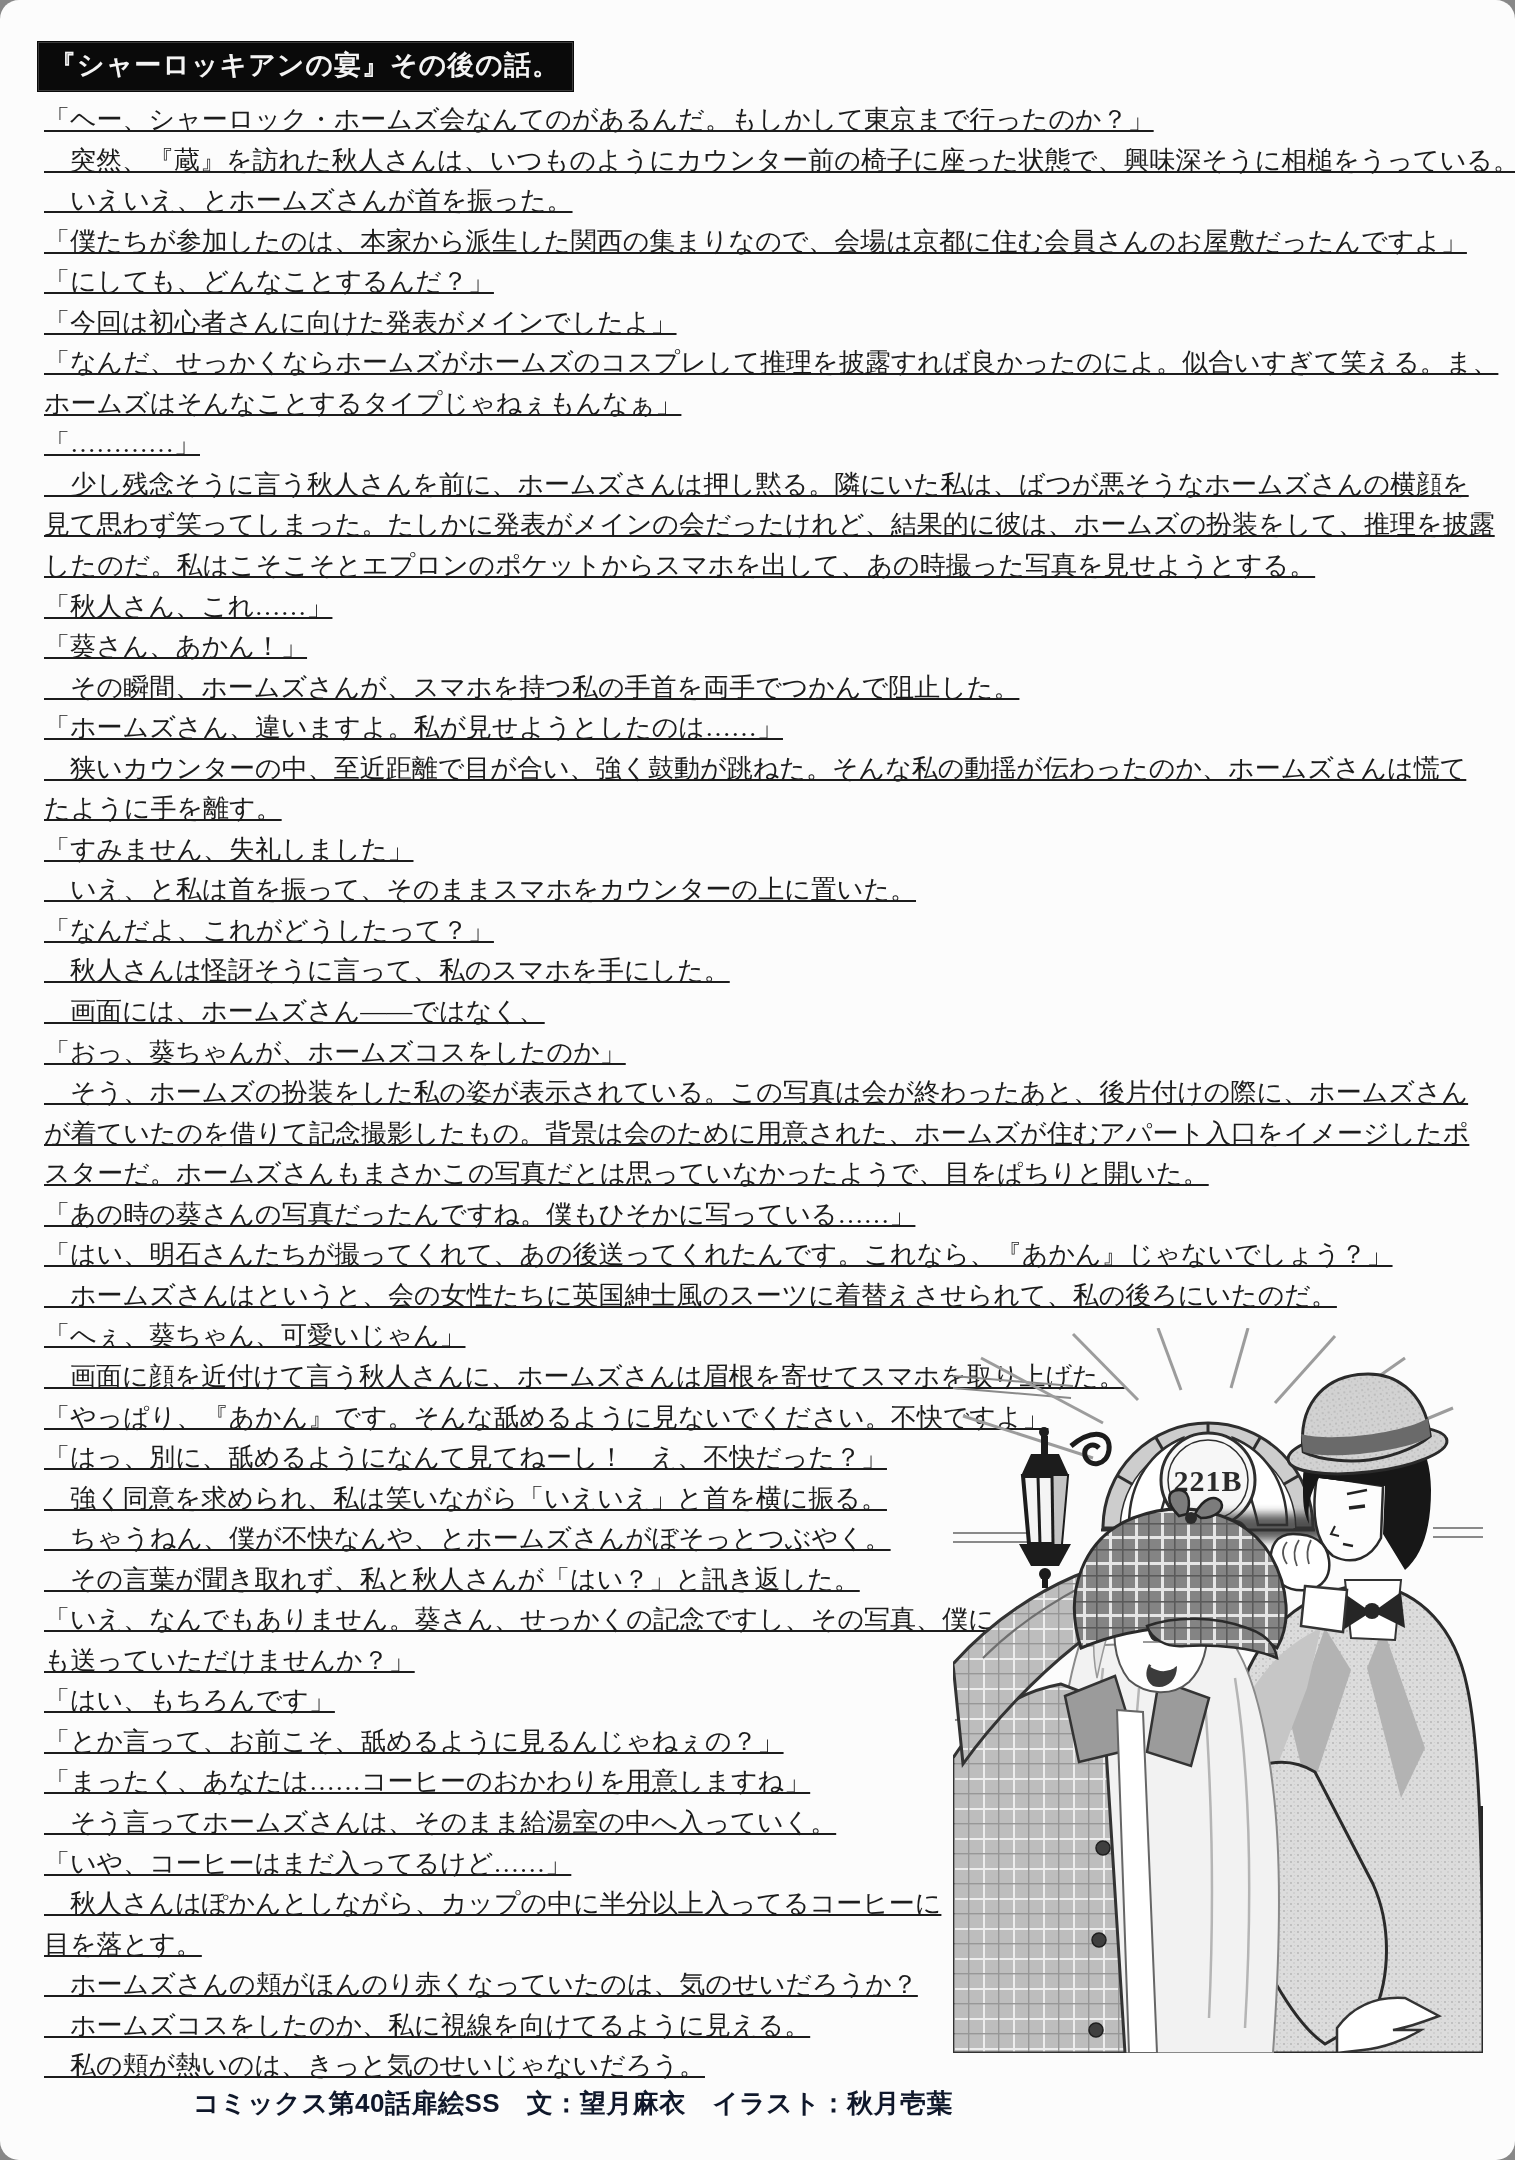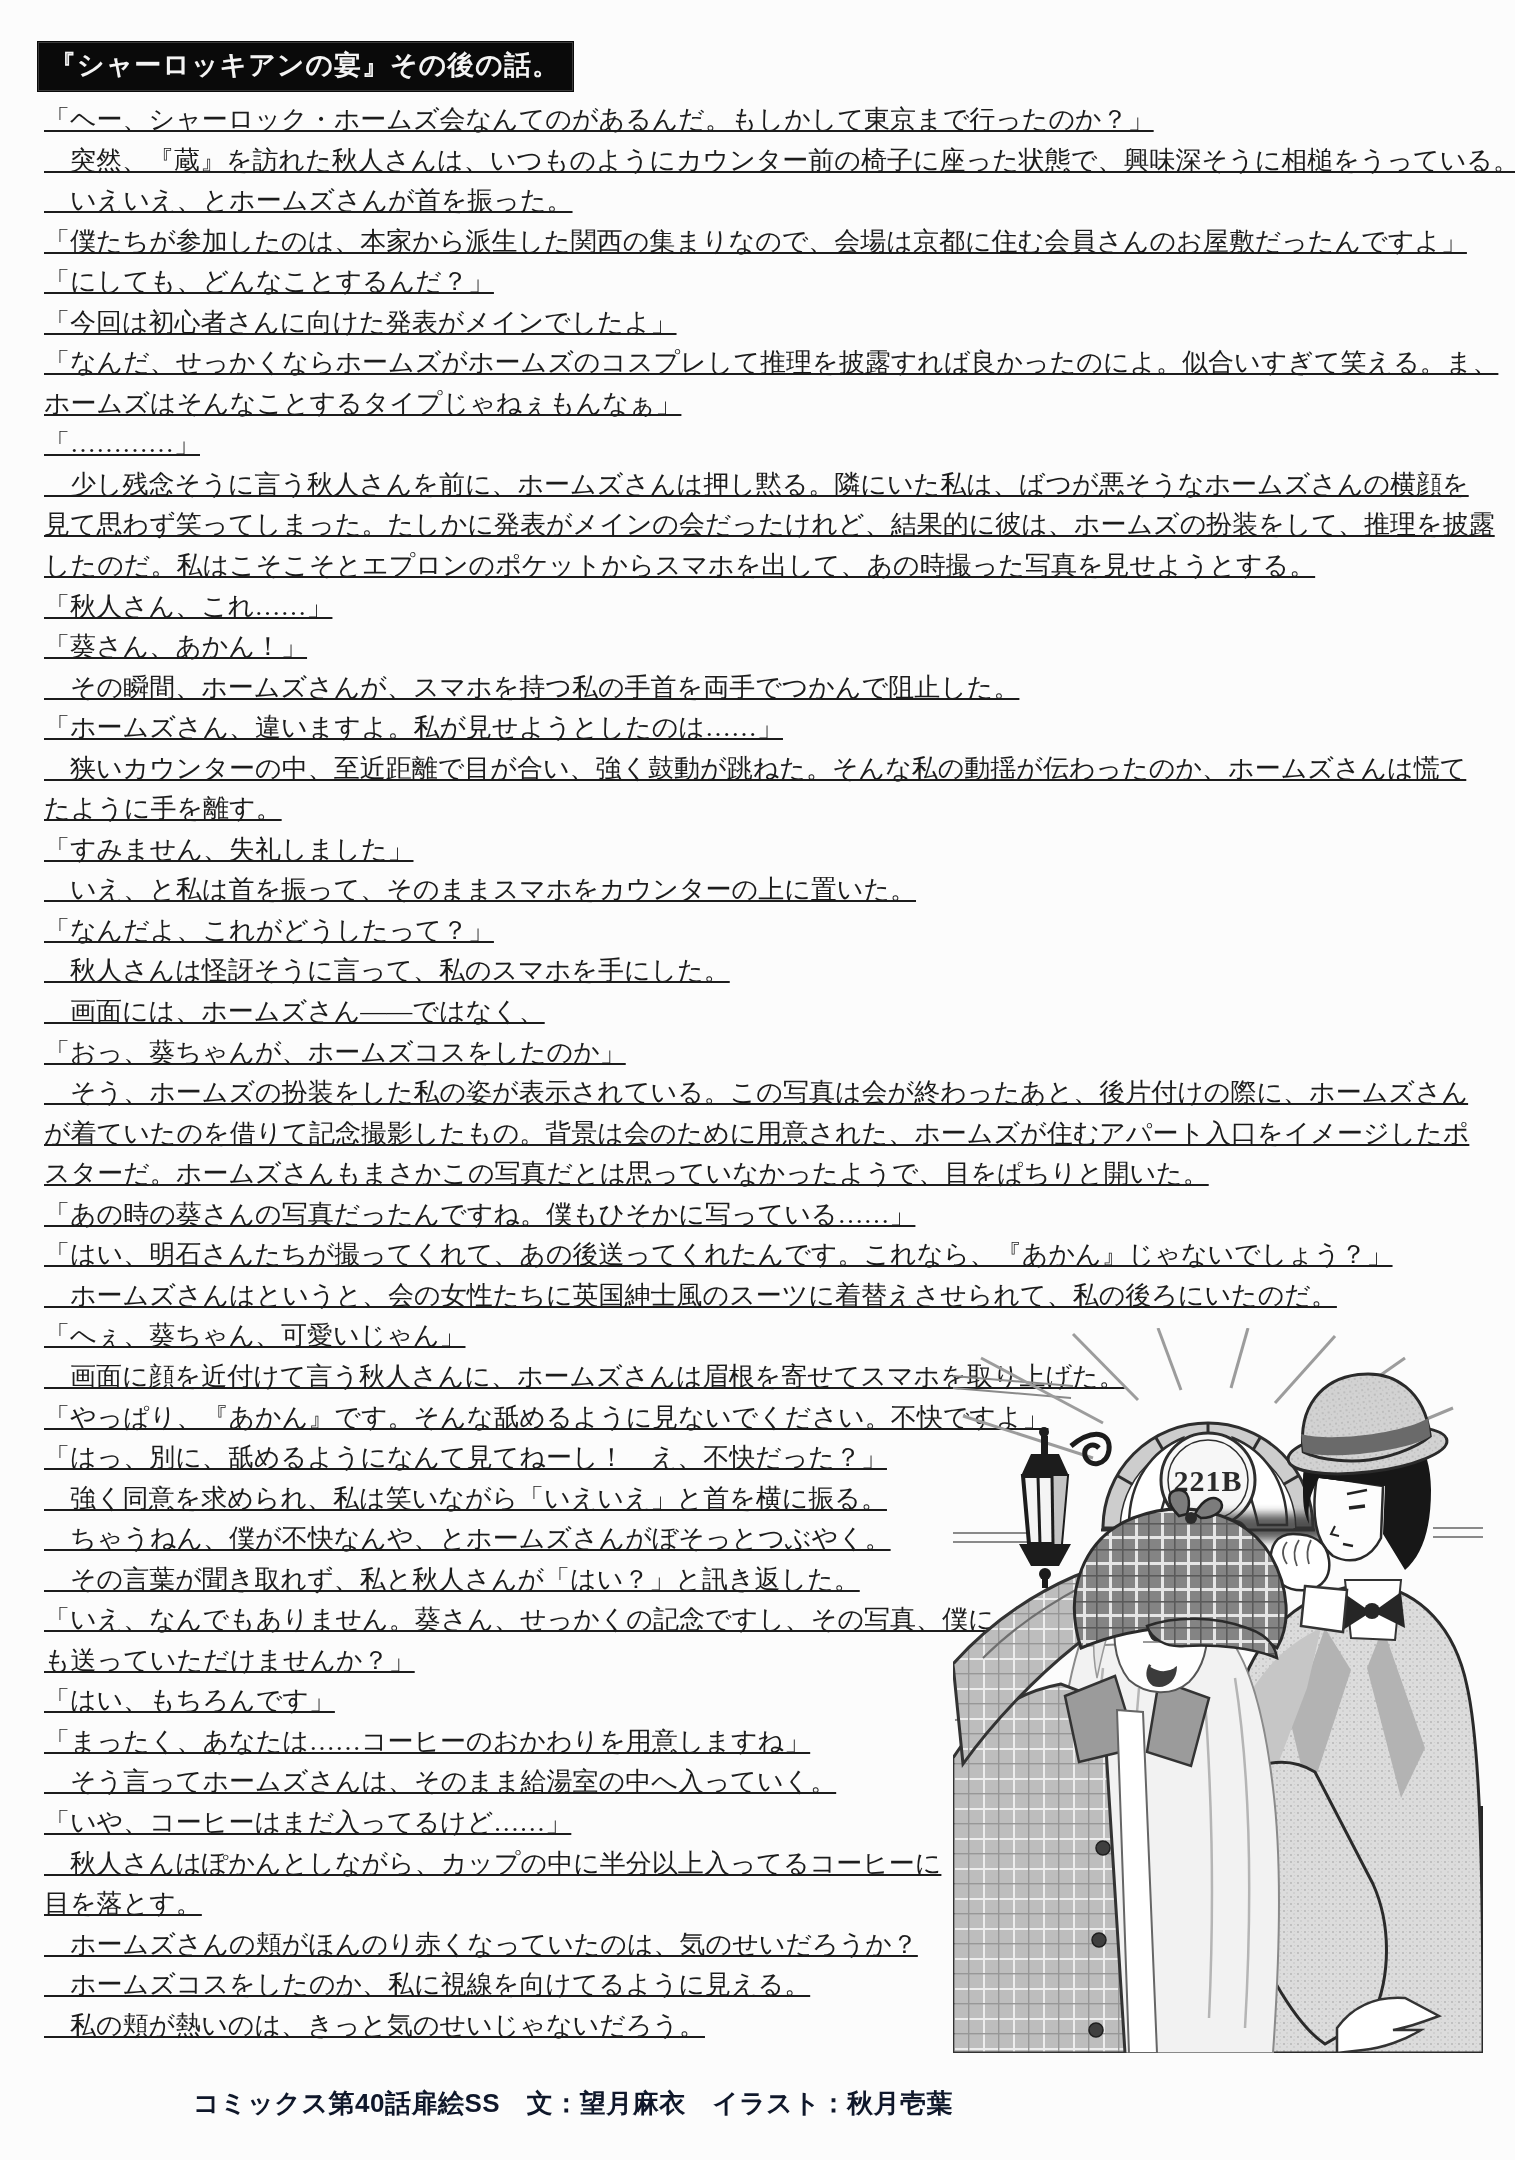--- a/index.html
+++ b/index.html
@@ -1,19 +1,20 @@
 <!DOCTYPE html>
 <html><head>
 <meta charset="utf-8">
 <style>
   html,body{margin:0;padding:0;background:#888;}
   .page{
     position:relative;width:1515px;height:2160px;background:#fcfcfc;
     overflow:hidden;margin:0 auto;
     font-family:"Liberation Serif","DejaVu Serif",serif;
+    border-radius:19px;
   }
   .title-badge{
     position:absolute;left:38px;top:42px;
     background:#0a0a0a;color:#f4f4f4;
     font-size:27px;font-weight:bold;letter-spacing:1px;
     padding:4px 12px 7px 10px;
     border:1px solid #3c3c3c;
     box-shadow:0 0 0 1px #0a0a0a;
   }
   .story{position:absolute;left:44px;top:100px;width:1448px;}
@@ -70,20 +71,21 @@
       <div class="line">「へぇ、葵ちゃん、可愛いじゃん」</div>
       <div class="line">　画面に顔を近付けて言う秋人さんに、ホームズさんは眉根を寄せてスマホを取り上げた。</div>
       <div class="line">「やっぱり、『あかん』です。そんな舐めるように見ないでください。不快ですよ」</div>
       <div class="line">「はっ、別に、舐めるようになんて見てねーし！　え、不快だった？」</div>
       <div class="line">　強く同意を求められ、私は笑いながら「いえいえ」と首を横に振る。</div>
       <div class="line">　ちゃうねん、僕が不快なんや、とホームズさんがぼそっとつぶやく。</div>
       <div class="line">　その言葉が聞き取れず、私と秋人さんが「はい？」と訊き返した。</div>
       <div class="line">「いえ、なんでもありません。葵さん、せっかくの記念ですし、その写真、僕に</div>
       <div class="line">も送っていただけませんか？」</div>
       <div class="line">「はい、もちろんです」</div>
+      <div class="line">「とか言って、お前こそ、舐めるように見るんじゃねぇの？」</div>
       <div class="line">「まったく、あなたは……コーヒーのおかわりを用意しますね」</div>
       <div class="line">　そう言ってホームズさんは、そのまま給湯室の中へ入っていく。</div>
       <div class="line">「いや、コーヒーはまだ入ってるけど……」</div>
       <div class="line">　秋人さんはぽかんとしながら、カップの中に半分以上入ってるコーヒーに</div>
       <div class="line">目を落とす。</div>
       <div class="line">　ホームズさんの頬がほんのり赤くなっていたのは、気のせいだろうか？</div>
       <div class="line">　ホームズコスをしたのか、私に視線を向けてるように見える。</div>
       <div class="line">　私の頬が熱いのは、きっと気のせいじゃないだろう。</div>
     </div>
 

